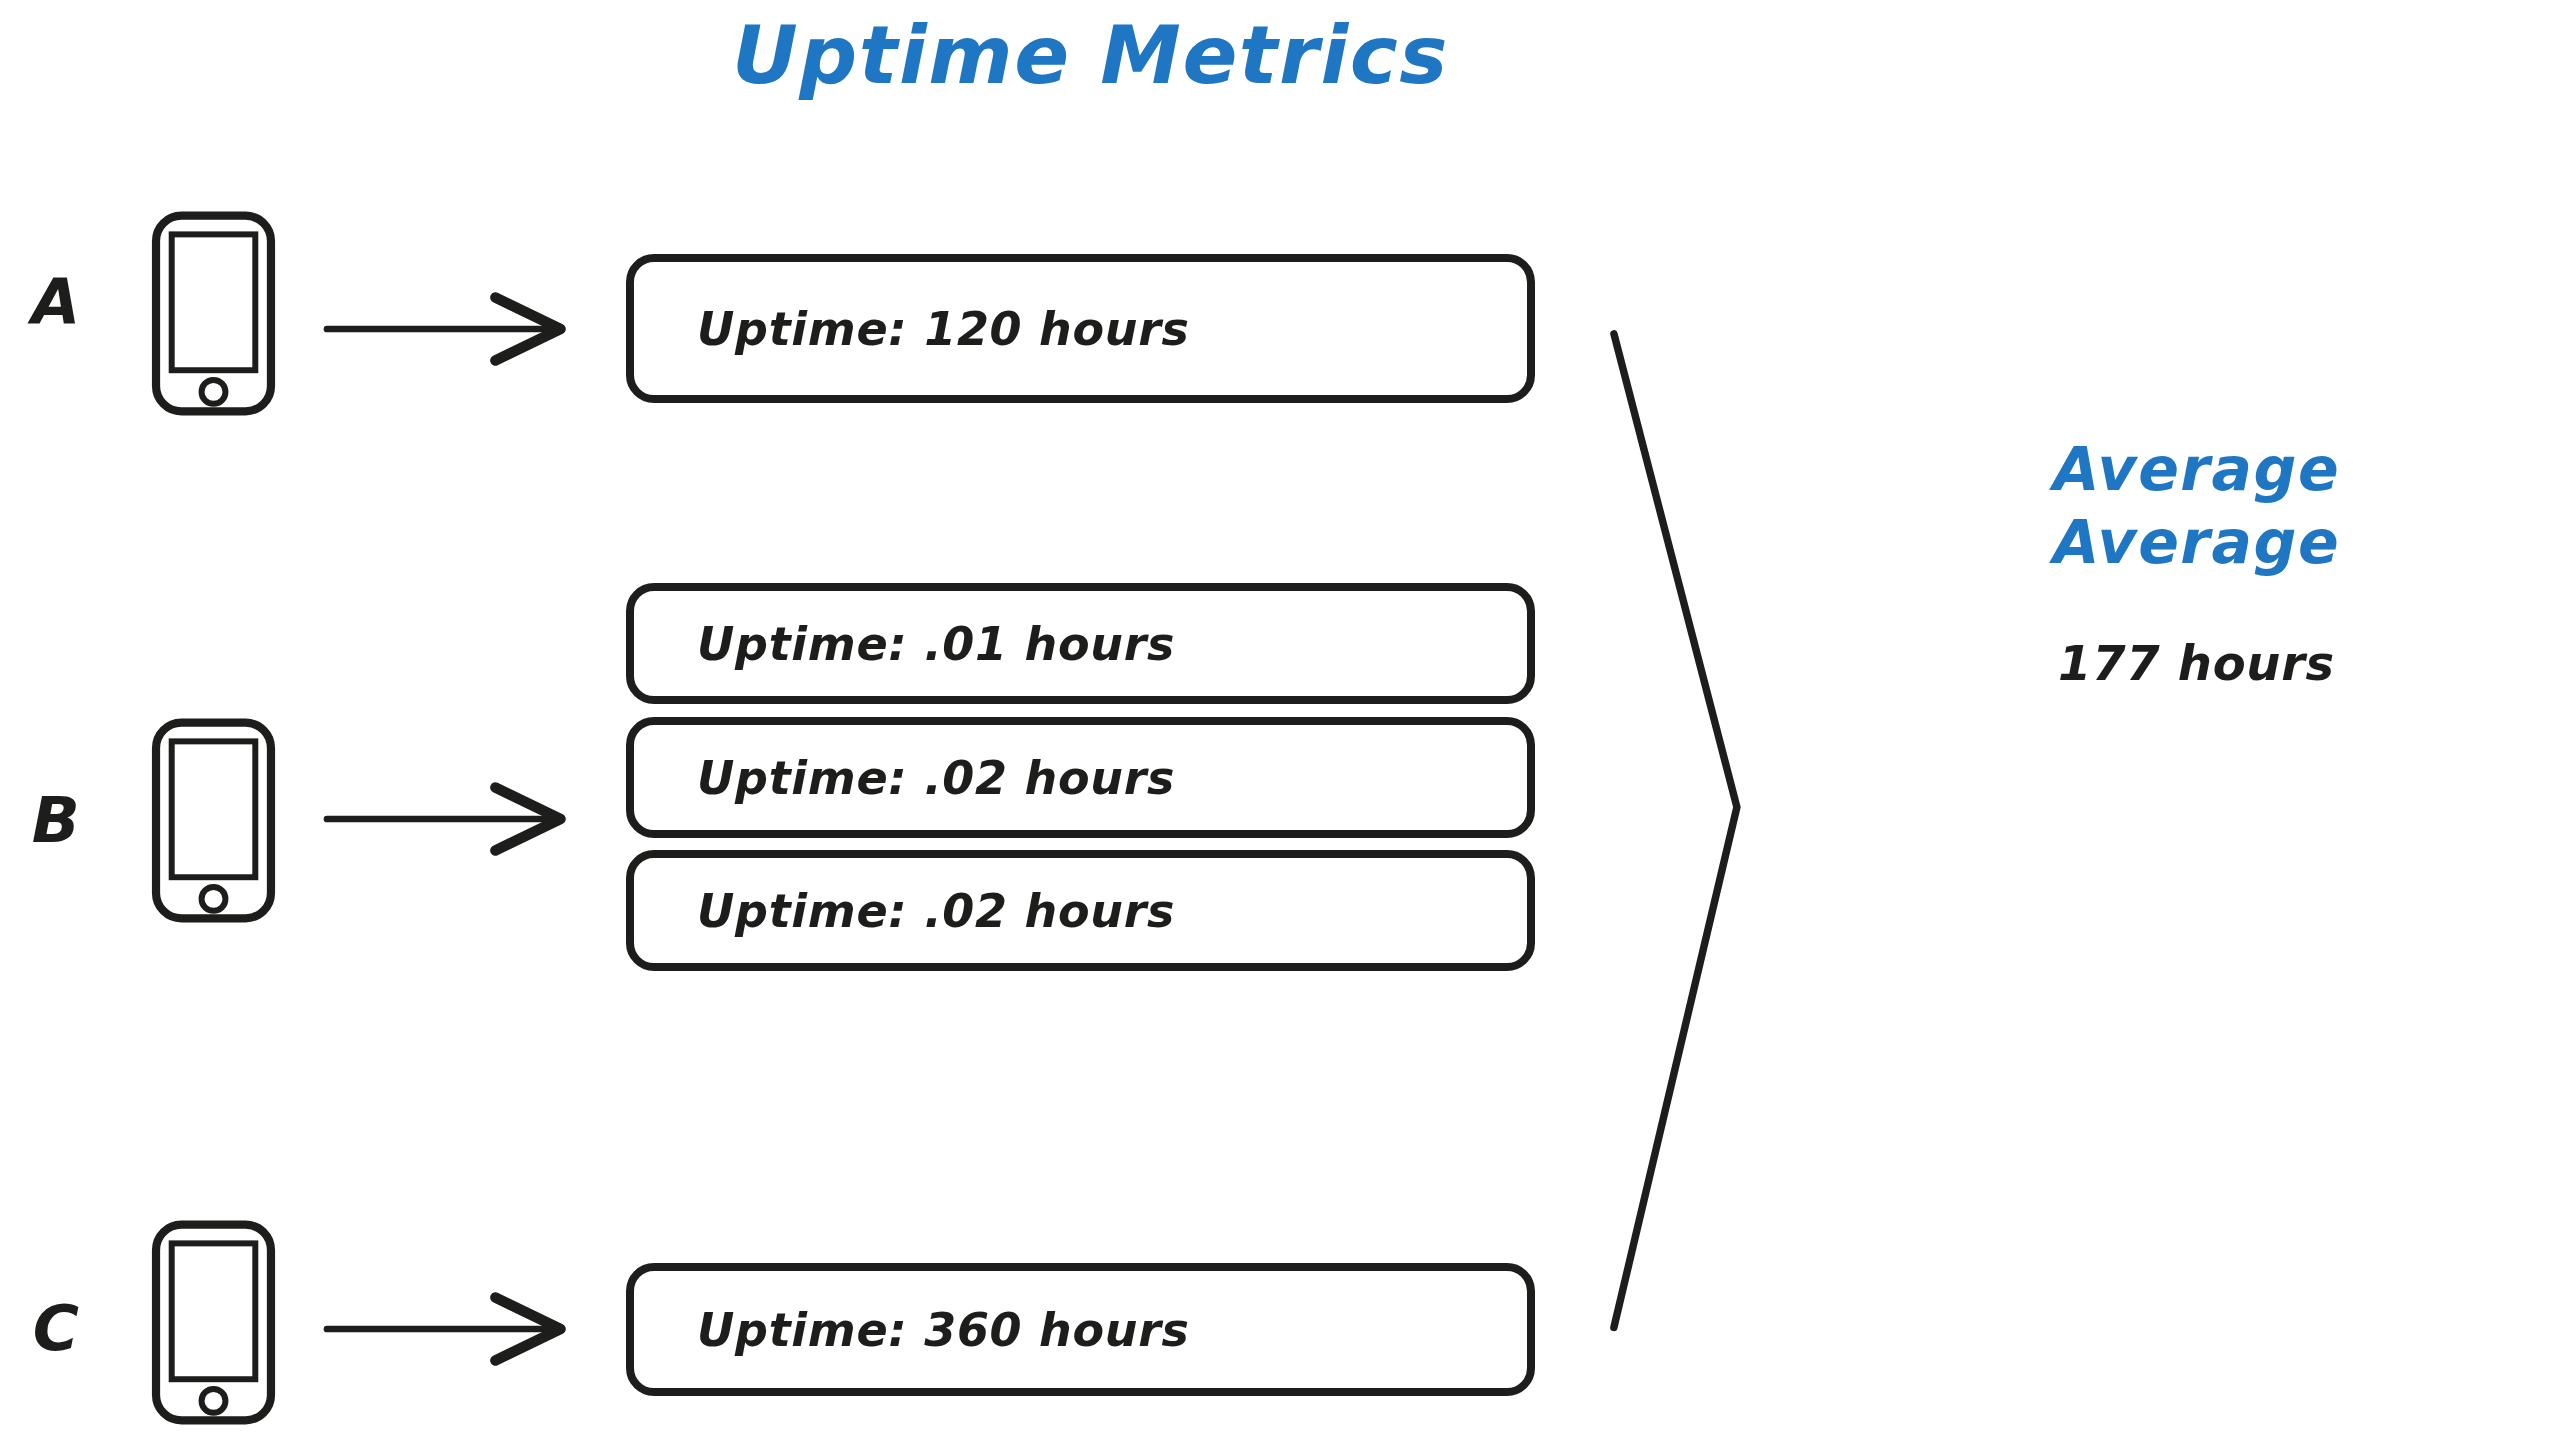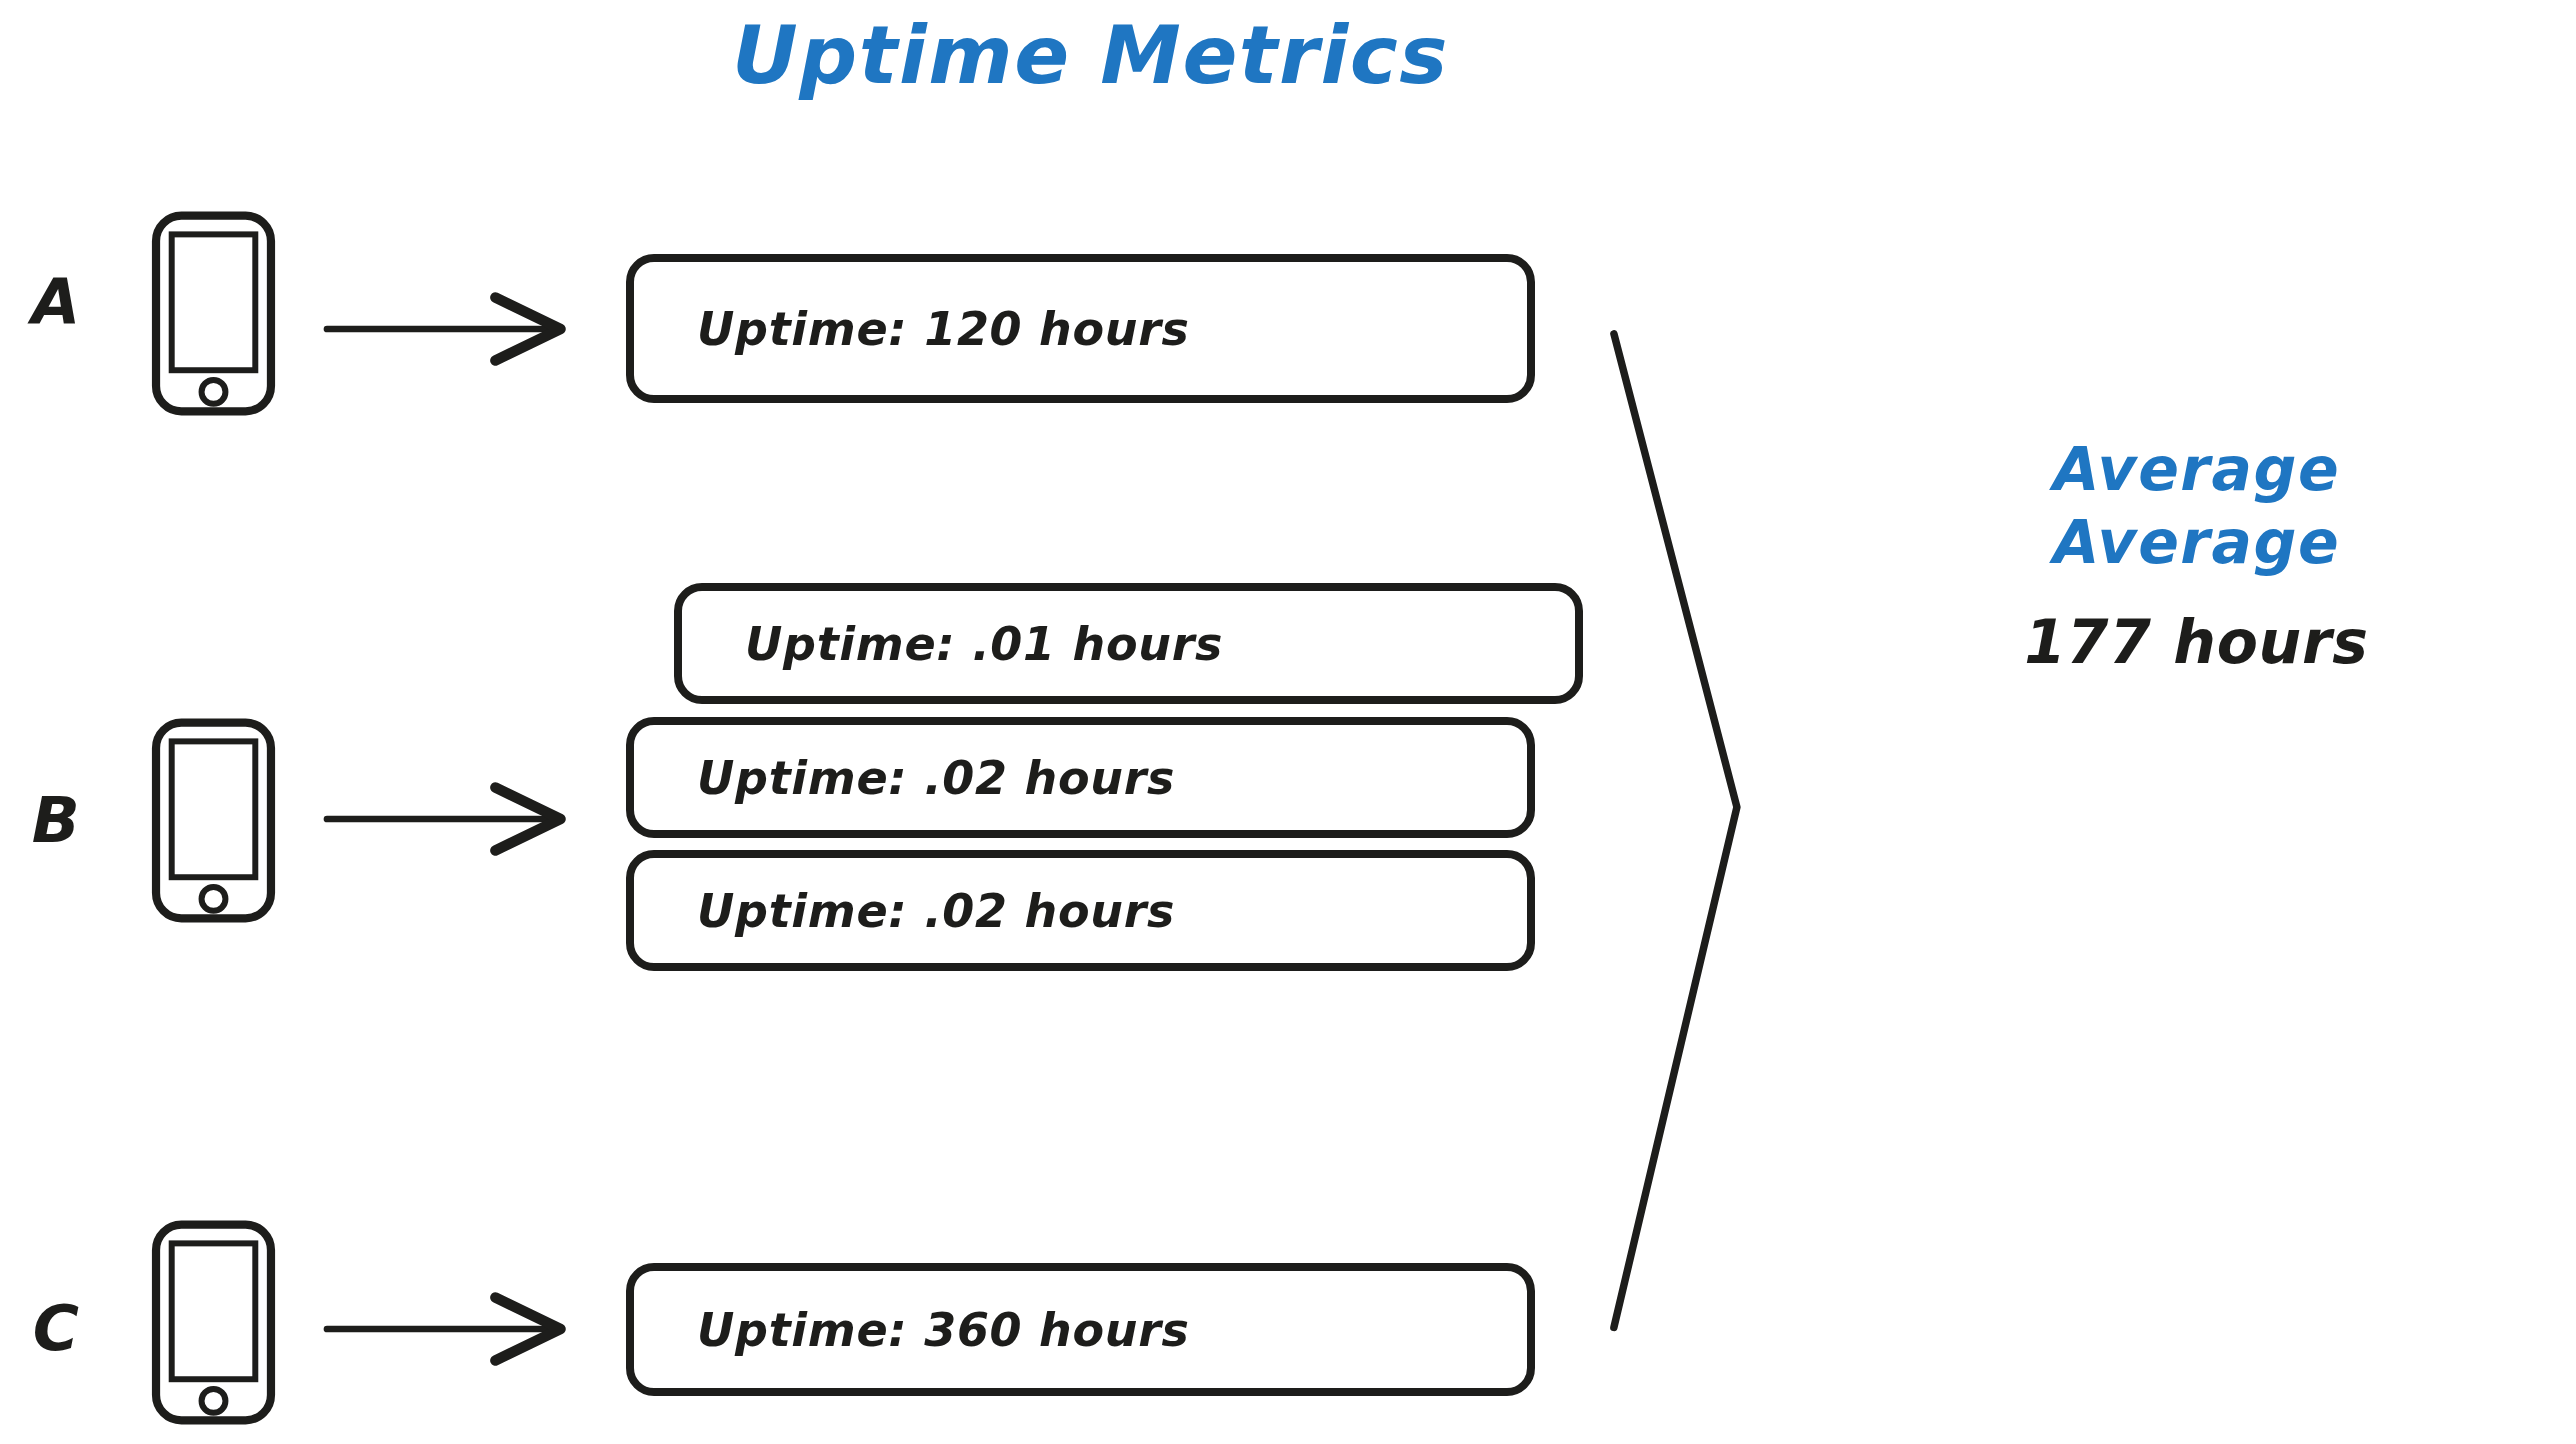--- a/index.html
+++ b/index.html
@@ -102,22 +102,22 @@
   }
   .summary-title {
     font-size: 60px;
     line-height: 1.22;
     color: #1f76c2;
     font-style: italic;
     font-weight: 700;
     letter-spacing: 1.5px;
   }
   .summary-value {
-    margin-top: 28px;
-    font-size: 60px;
+    margin-top: 56px;
+    font-size: 48px;
     color: #1d1d1b;
     font-style: italic;
     font-weight: 700;
     letter-spacing: 0.7px;
   }
 </style>
 </head>
 <body>
 
 <div id="canvas">
@@ -155,21 +155,21 @@
     </svg>
   </div>
 
   <div class="arrow" style="left:321px; top:774px;">
     <svg viewBox="0 0 330 120" xmlns="http://www.w3.org/2000/svg">
       <line x1="8" y1="60" x2="315" y2="60" stroke="#1d1d1b" stroke-width="9" stroke-linecap="round"></line>
       <polyline points="233,18 320,60 233,102" fill="none" stroke="#1d1d1b" stroke-width="14" stroke-linecap="round" stroke-linejoin="round"></polyline>
     </svg>
   </div>
 
-  <div class="metric-box" style="top:583px; height:121px;margin-left:48px;">
+  <div class="metric-box" style="top:583px; height:121px;">
     <span class="metric-text hand">Uptime: .01 hours</span>
   </div>
 
   <div class="metric-box" style="top:717px; height:121px;">
     <span class="metric-text hand">Uptime: .02 hours</span>
   </div>
 
   <div class="metric-box" style="top:850px; height:121px;">
     <span class="metric-text hand">Uptime: .02 hours</span>
   </div>

